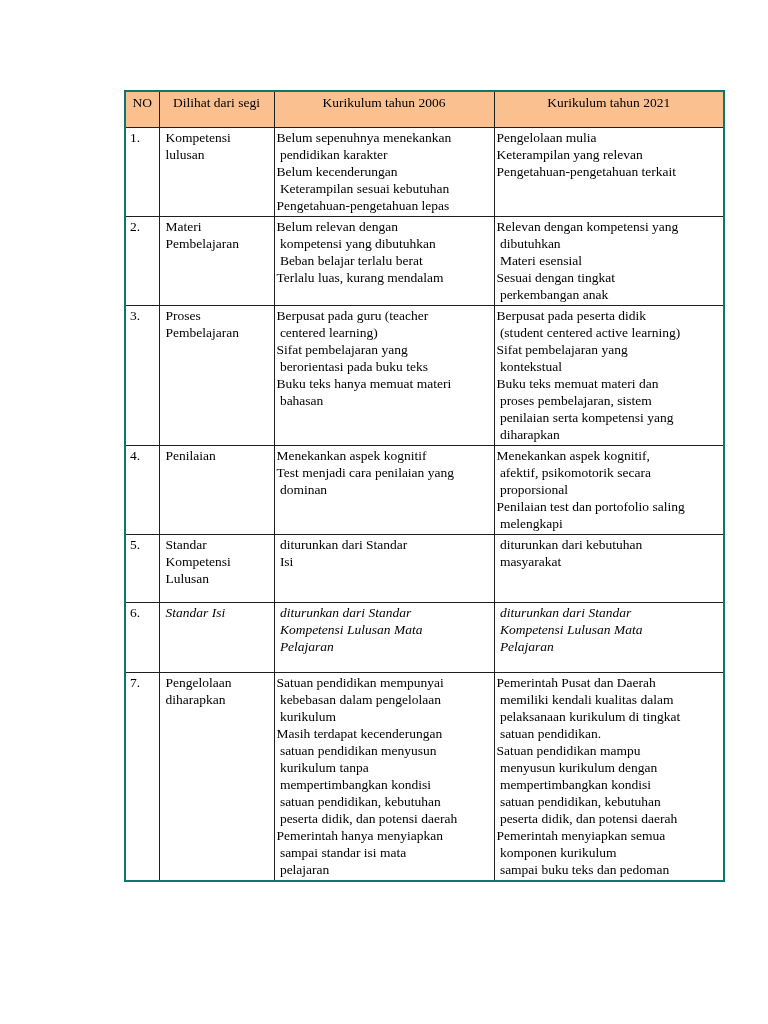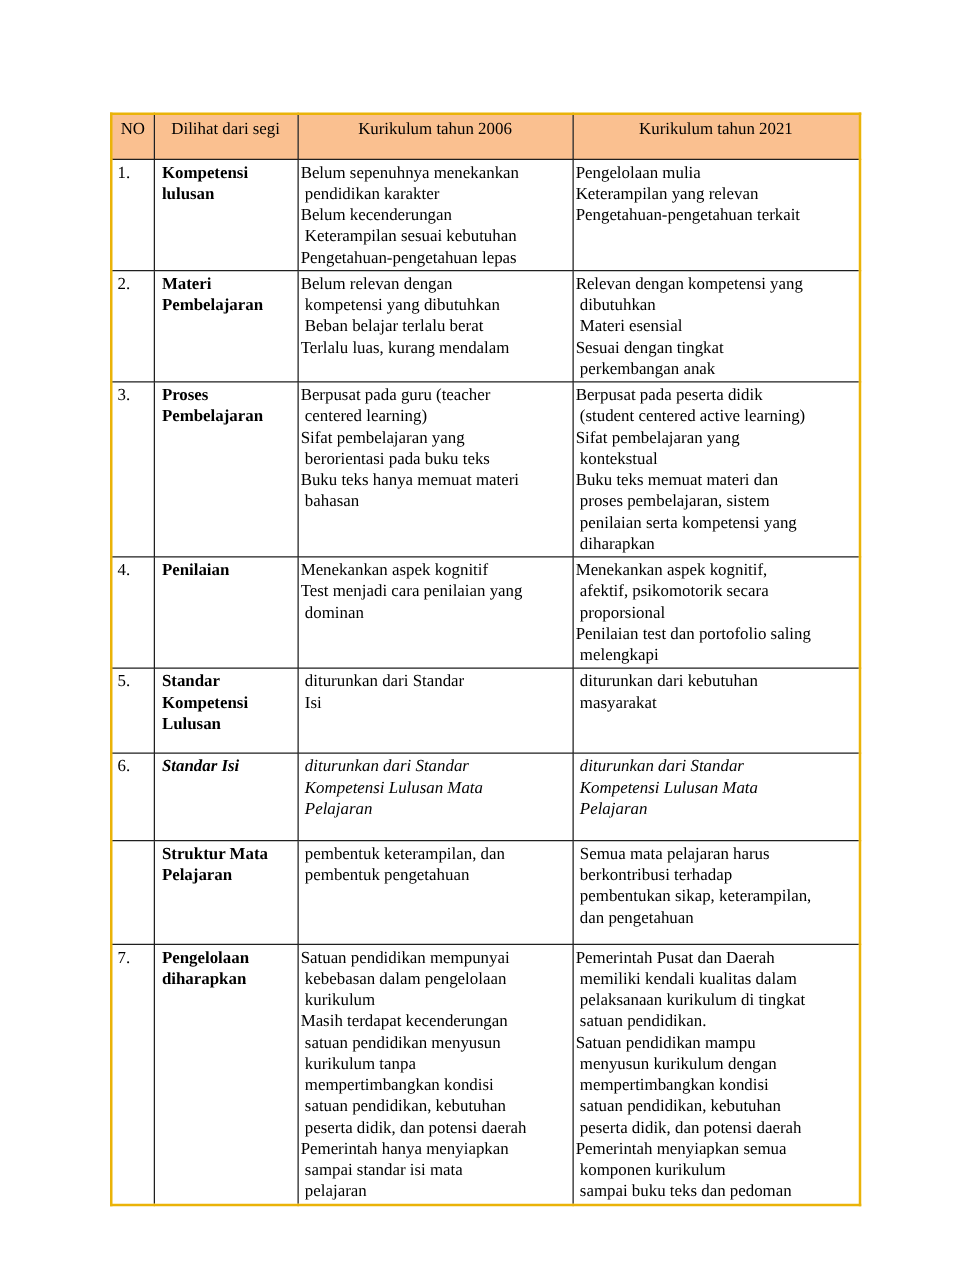--- a/index.html
+++ b/index.html
@@ -29,36 +29,36 @@
   table.compare col.c-2006   { width: 220px; }
   table.compare col.c-2013   { width: 230px; }
 
   table.compare th, table.compare td {
     border: 1px solid #1f1f1f;
     font-size: 13.5px;
     line-height: 17px;
     vertical-align: top;
     font-weight: normal;
   }
-  table.compare { border: 2px solid #eab308; }
+  table.compare { border: 2px solid #0f766e; margin-left: 36px; }
 
   thead th {
     background: var(--header-bg, #FAC090);
     text-align: center;
     vertical-align: middle;
     height: 31px;
     border-bottom: 2px solid #1f1f1f;
     padding: 2px;
   }
   tbody td {
     padding: 1px 2px 2px 2px;
     white-space: pre-wrap;
   }
   tbody td.col-no     { padding-left: 4px; }
-  tbody td.col-aspect { padding-left: 6px; font-weight: bold; }
+  tbody td.col-aspect { padding-left: 6px; }
   tbody tr.italic td.col-aspect,
   tbody tr.italic td.col-k2006,
   tbody tr.italic td.col-k2013 { font-style: italic; }
 </style>
 </head>
 <body>
 
 <div class="page">
   <table class="compare">
     <colgroup>
@@ -147,31 +147,20 @@
         <tr class="italic" style="height: 70px;">
           <td class="col-no">6.</td>
           <td class="col-aspect">Standar Isi</td>
           <td class="col-k2006"> diturunkan dari Standar
  Kompetensi Lulusan Mata
  Pelajaran</td>
           <td class="col-k2013"> diturunkan dari Standar
  Kompetensi Lulusan Mata
  Pelajaran</td>
         </tr>
-        <tr style="height: 83px;">
-          <td class="col-no"></td>
-          <td class="col-aspect">Struktur Mata
-Pelajaran</td>
-          <td class="col-k2006"> pembentuk keterampilan, dan
- pembentuk pengetahuan</td>
-          <td class="col-k2013"> Semua mata pelajaran harus
- berkontribusi terhadap
- pembentukan sikap, keterampilan,
- dan pengetahuan</td>
-        </tr>
         <tr style="height: 206px;">
           <td class="col-no">7.</td>
           <td class="col-aspect">Pengelolaan
 diharapkan</td>
           <td class="col-k2006">Satuan pendidikan mempunyai
  kebebasan dalam pengelolaan
  kurikulum
 Masih terdapat kecenderungan
  satuan pendidikan menyusun
  kurikulum tanpa

